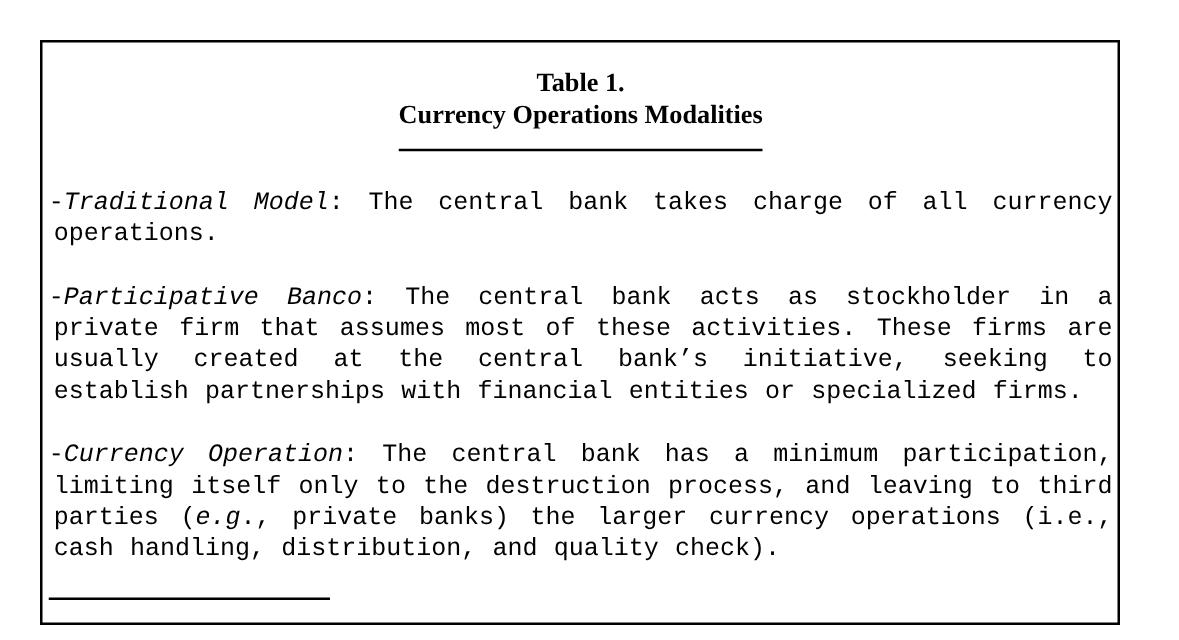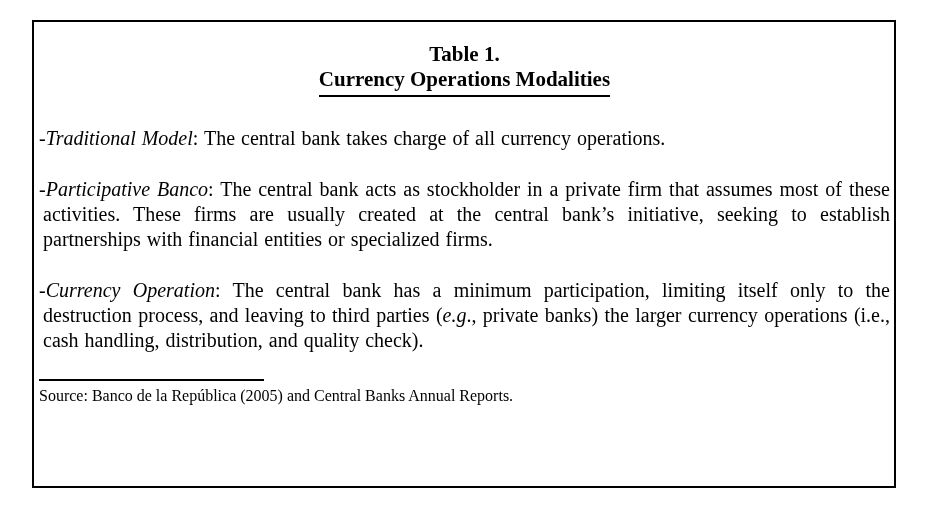--- a/index.html
+++ b/index.html
@@ -10,51 +10,52 @@
   body {
     width: 943px;
     height: 512px;
     position: relative;
     font-family: "Liberation Serif", serif;
     color: #000000;
   }
   .table-box {
     position: absolute;
     left: 32px;
-    top: 20px;
+    top: 32px;
     width: 864px;
     height: 468px;
     border: 2px solid #000000;
     box-sizing: border-box;
     padding: 20px 4px 0 5px;
     background: #ffffff;
   }
   .title-block {
     text-align: center;
     font-weight: bold;
     font-size: 21px;
     line-height: 25px;
     margin: 0 0 29px 0;
   }
   .title-line1 {
     display: block;
   }
   .title-line2 {
     display: inline-block;
     border-bottom: 2.5px solid #000000;
-    padding-bottom: 3px;
+    padding-bottom: 15px;
   }
   .entry {
     font-size: 20px;
     line-height: 25px;
     text-align: justify;
     margin: 0 0 26px 0;
     padding-left: 4px;
     text-indent: -4px;
     word-spacing: 1px;
+    font-family: Liberation Mono, monospace;
   }
   .entry .term {
     font-style: italic;
   }
   .entry .eg {
     font-style: italic;
   }
   .footer {
     margin-top: 20px;
   }
@@ -83,16 +84,15 @@
 
   <p class="entry"><span>-</span><span class="term">Traditional Model</span><span>: The central bank takes charge of all currency operations.</span></p>
 
 
   <p class="entry"><span>-</span><span class="term">Participative Banco</span><span>: The central bank acts as stockholder in a private firm that assumes most of these activities. These firms are usually created at the central bank’s initiative, seeking to establish partnerships with financial entities or specialized firms.</span></p>
 
   <p class="entry"><span>-</span><span class="term">Currency Operation</span><span>: The central bank has a minimum participation, limiting itself only to the destruction process, and leaving to third parties (</span><span class="eg">e.g</span><span>., private banks) the larger currency operations (i.e., cash handling, distribution, and quality check).</span></p>
 
   <div class="footer">
     <hr class="source-rule">
-    <div class="source-note">Source: Banco de la República (2005) and Central Banks Annual Reports.</div>
   </div>
 
 </div>
 
 </body></html>

